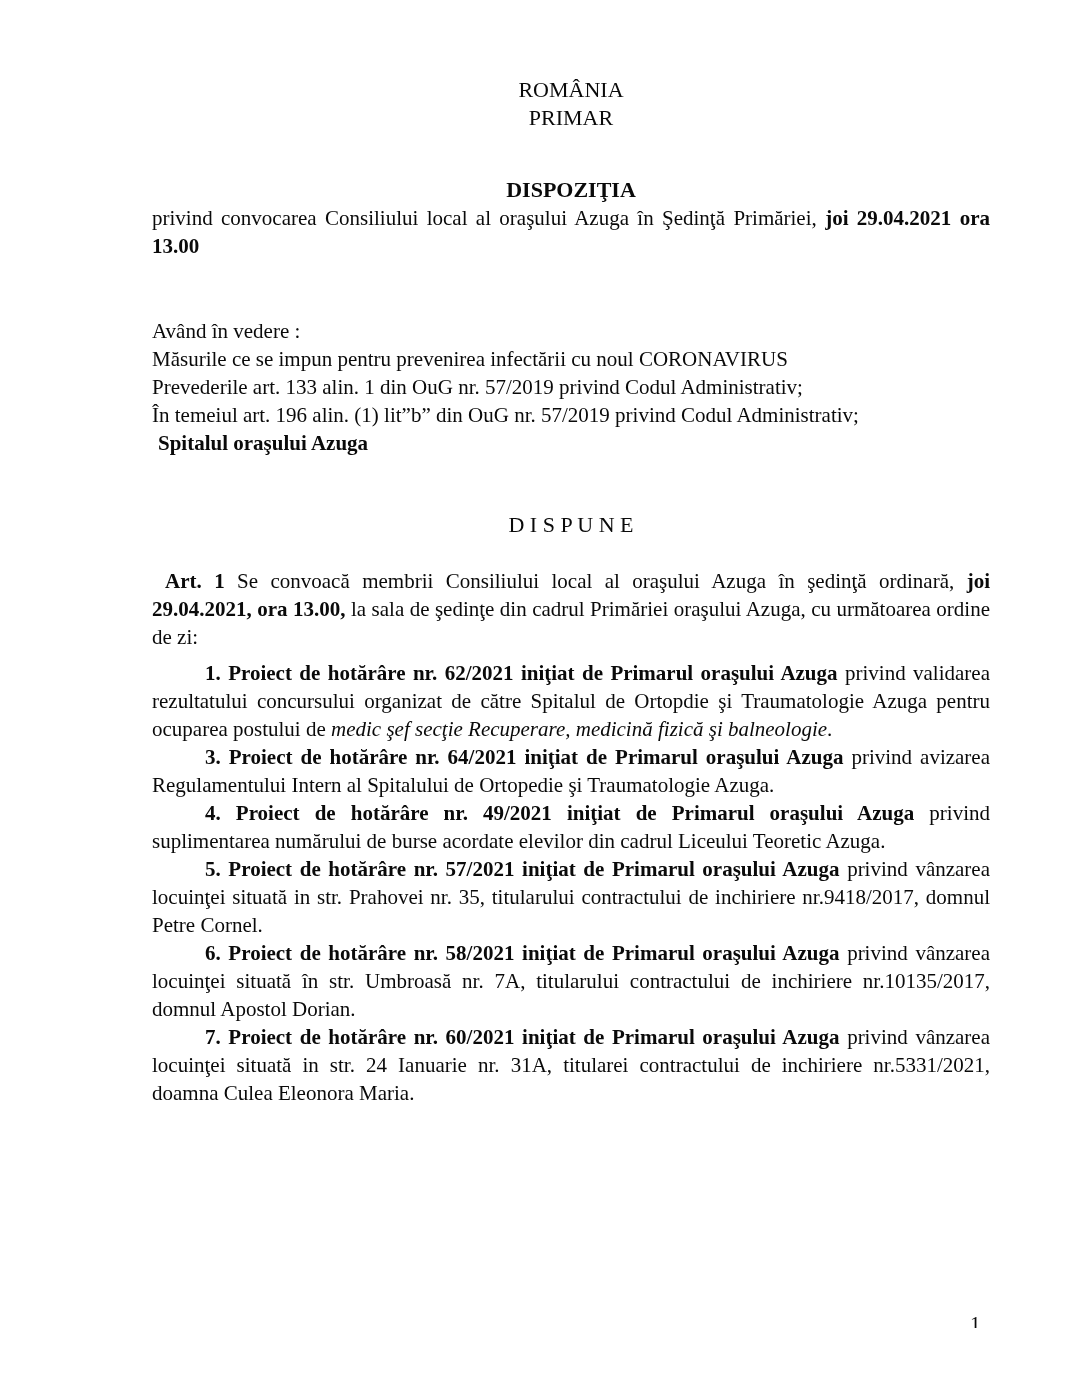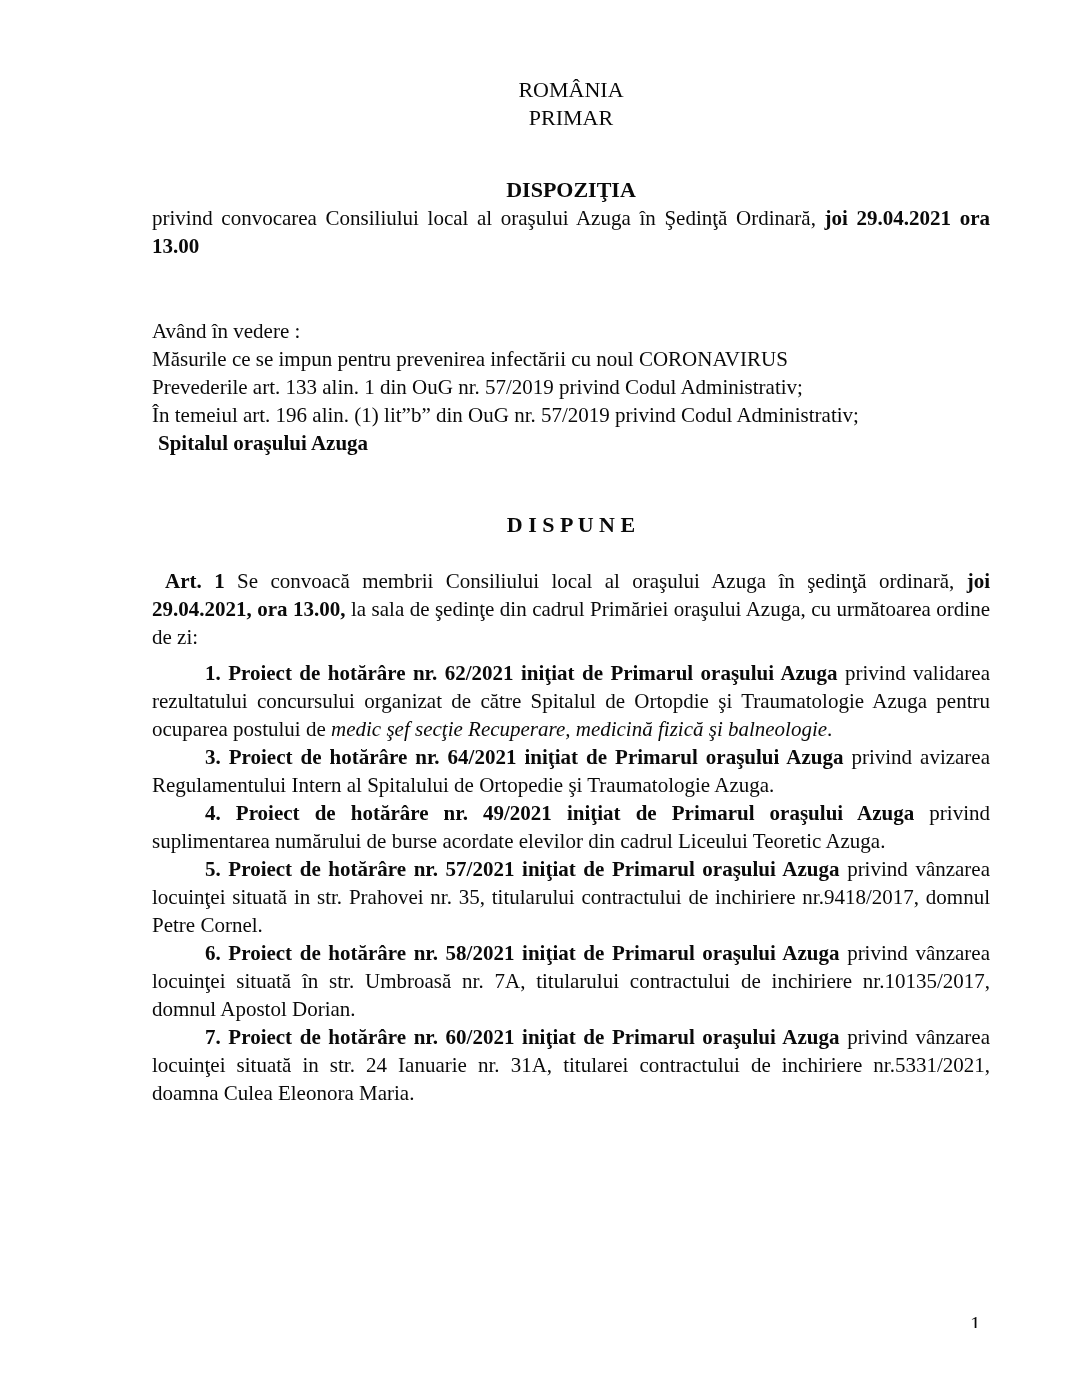--- a/index.html
+++ b/index.html
@@ -39,21 +39,21 @@
   .preamble { margin-top: 57px; }
   .preamble div { min-height: 28px; }
   .issuer {
     font-weight: bold;
     padding-left: 6px;
   }
   .dispune {
     margin: 54px 0 0 0;
     text-align: center;
     font-size: 22px;
-    font-weight: bold;
+    font-weight: normal;
   }
   .article {
     margin: 28px 0 0 0;
     text-align: justify;
     text-indent: 13px;
   }
   .agenda { margin-top: 8px; }
   .agenda-item {
     margin: 0;
     text-align: justify;
@@ -70,21 +70,21 @@
 
 <div class="page">
 
   <header class="doc-header">
     <div>ROMÂNIA</div>
     <div>PRIMAR</div>
   </header>
 
   <section class="title-block">
     <h1 class="doc-title">DISPOZIŢIA</h1>
-    <p class="subtitle"><span>privind convocarea Consiliului local al oraşului Azuga în Şedinţă Ordinară, </span><b>joi 29.04.2021 ora 13.00</b></p>
+    <p class="subtitle"><span>privind convocarea Consiliului local al oraşului Azuga în Şedinţă Primăriei, </span><b>joi 29.04.2021 ora 13.00</b></p>
   </section>
 
   <section class="preamble">
     <div>Având în vedere :</div>
     <div>Măsurile ce se impun pentru prevenirea infectării cu noul CORONAVIRUS</div>
     <div>Prevederile art. 133 alin. 1 din OuG nr. 57/2019 privind Codul Administrativ;</div>
     <div>În temeiul art. 196 alin. (1) lit”b”  din OuG nr. 57/2019 privind Codul Administrativ;</div>
     <div class="issuer">Spitalul oraşului Azuga</div>
   </section>
 

